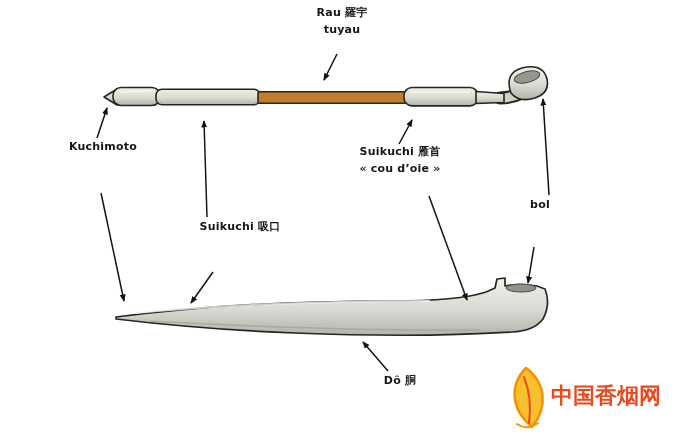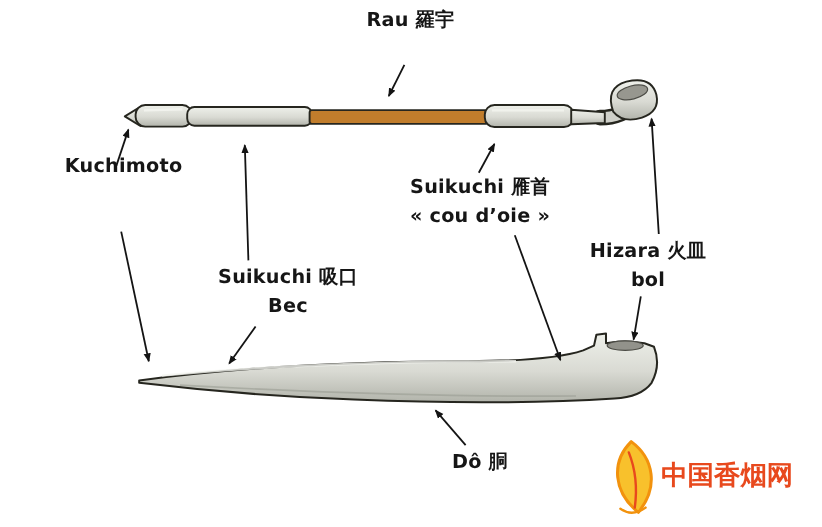--- a/index.html
+++ b/index.html
@@ -3,21 +3,21 @@
 <meta charset="utf-8">
 <style>
   html,body{margin:0;padding:0;background:#ffffff;}
   .stage{
     position:relative;width:685px;height:439px;background:#ffffff;overflow:hidden;
     font-family:"DejaVu Sans","Liberation Sans",sans-serif;
   }
   .layer-svg{position:absolute;left:0;top:0;}
   .label{
     position:absolute;text-align:center;color:#161616;
-    font-size:16px;font-weight:600;line-height:1.5;letter-spacing:.2px;
+    font-size:11px;font-weight:600;line-height:1.5;letter-spacing:.2px;
   }
   .label span{display:block;}
 </style>
 </head>
 <body>
 
 <div class="stage">
 
   <svg class="layer-svg" width="685" height="439" viewBox="0 0 685 439">
     <defs>
@@ -84,38 +84,37 @@
     <g>
       <path d="M526,368 C545,382 549,406 532,427 C511,410 509,385 526,368 Z" fill="#f8c12c" stroke="#f2920d" stroke-width="2.5" stroke-linejoin="round"></path>
       <path d="M524,377 C530,392 531,408 529,423" stroke="#e8491d" stroke-width="2" fill="none" stroke-linecap="round"></path>
       <path d="M517,424 Q527,431 538,423" stroke="#f2920d" stroke-width="2" fill="none" stroke-linecap="round"></path>
       <text x="551" y="403" font-size="22" font-weight="bold" font-family="DejaVu Sans, Liberation Sans, sans-serif" fill="#e8491d">中国香烟网</text>
     </g>
   </svg>
 
   <div class="label" style="left:262px;top:5px;width:160px;">
     <span>Rau 羅宇</span>
+    <span>tuyau</span>
   </div>
 
-  <div class="label" style="left:28px;top:126px;width:150px;">
+  <div class="label" style="left:28px;top:139px;width:150px;">
     <span>Kuchimoto</span>
   </div>
 
   <div class="label" style="left:160px;top:219px;width:160px;">
     <span>Suikuchi 吸口</span>
-    <span>Bec</span>
   </div>
 
   <div class="label" style="left:305px;top:144px;width:190px;">
     <span>Suikuchi 雁首</span>
     <span>« cou d’oie »</span>
   </div>
 
   <div class="label" style="left:465px;top:197px;width:150px;">
-    <span>Hizara 火皿</span>
     <span>bol</span>
   </div>
 
   <div class="label" style="left:325px;top:373px;width:150px;text-align:center;">
     <span>Dô 胴</span>
   </div>
 
 </div>
 
 </body></html>

